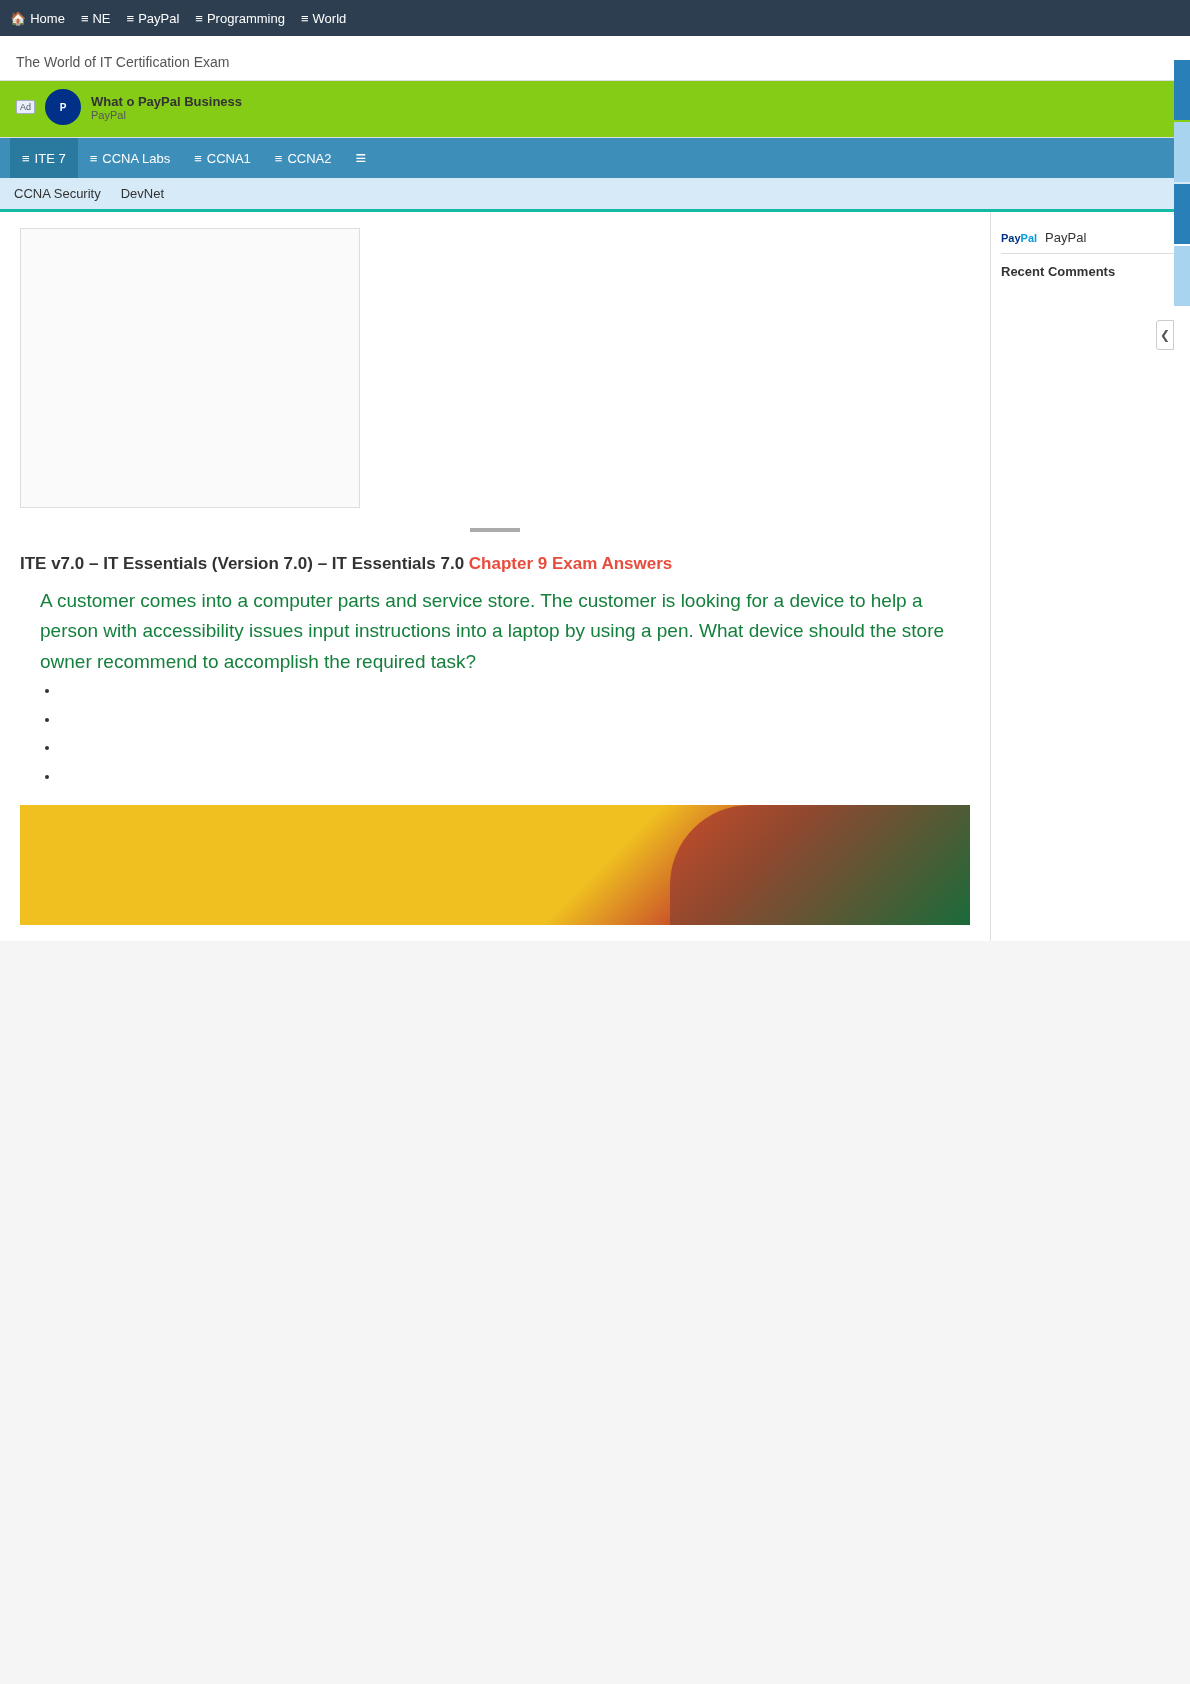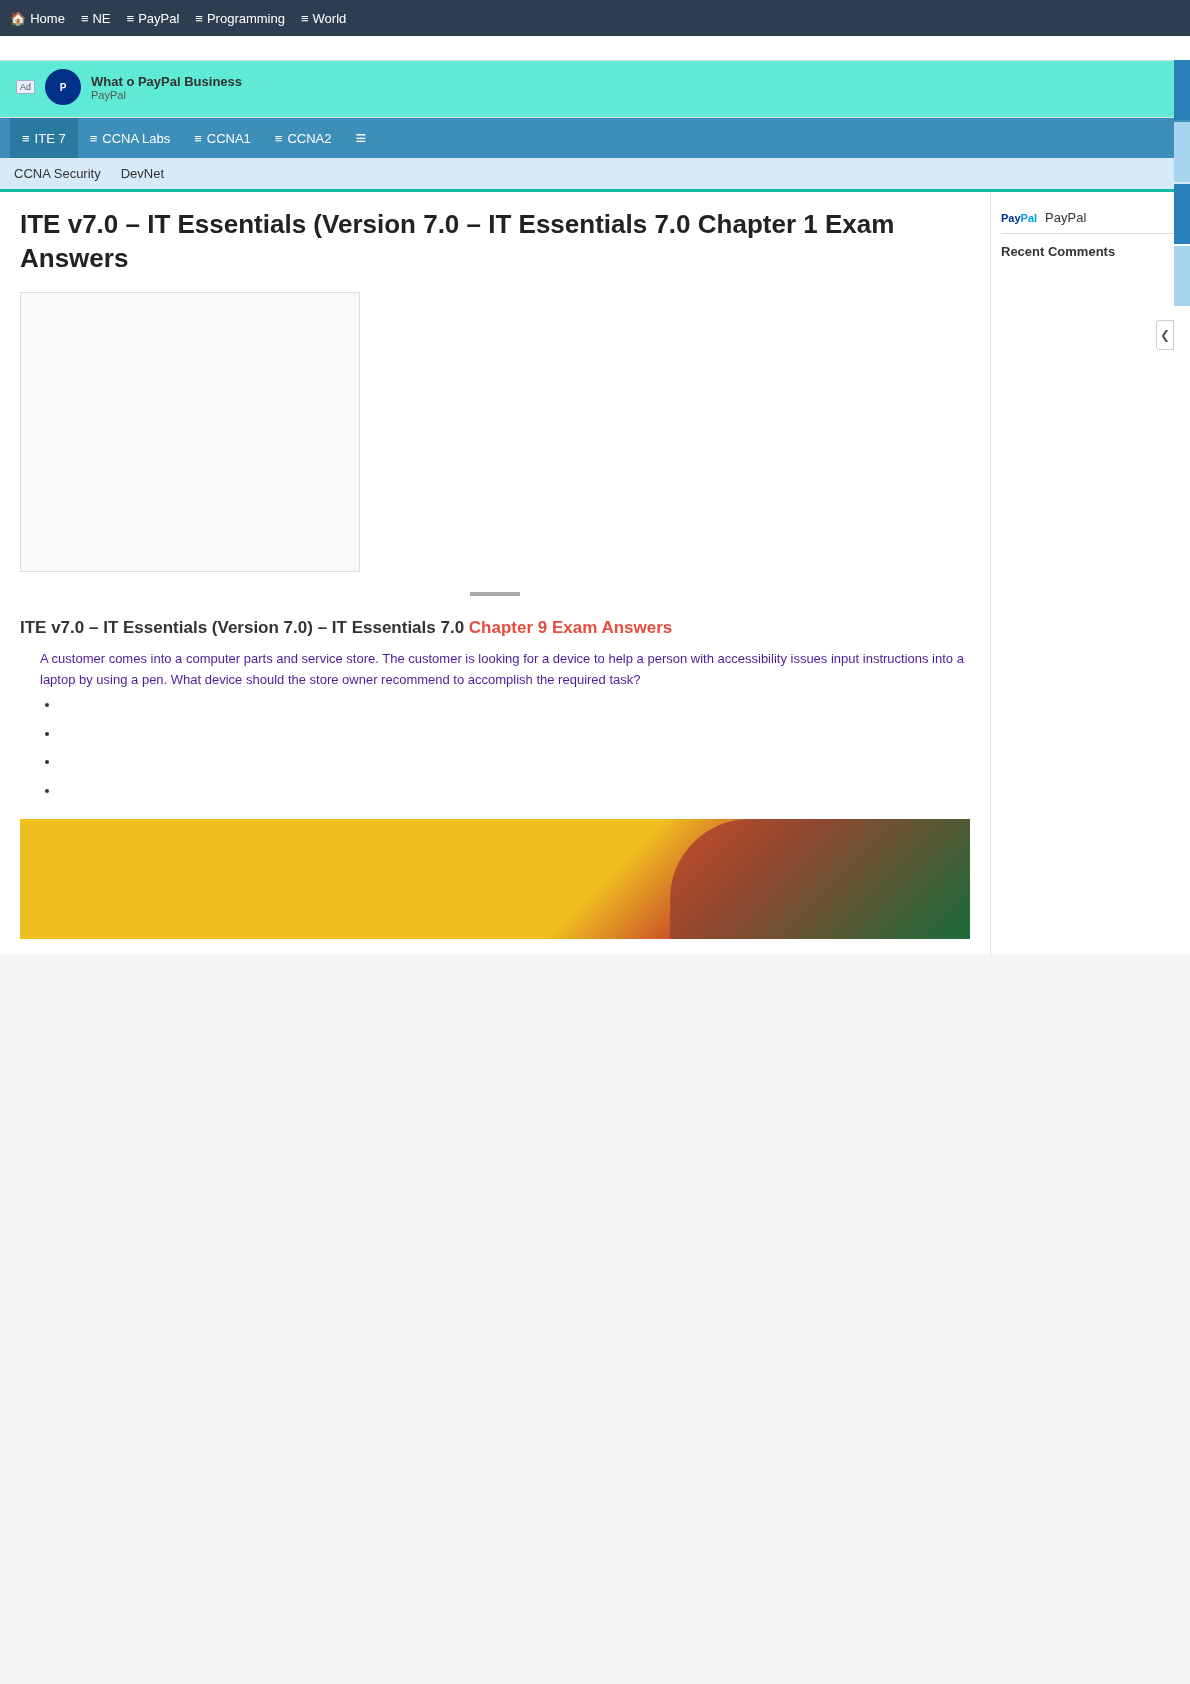--- a/index.html
+++ b/index.html
@@ -41,21 +41,21 @@
       line-height: 1.1;
     }
     .header-brand p {
       font-size: 14px;
       color: #555;
       margin-top: 4px;
     }
 
     
     .ad-strip {
-      background: #5eead4;
+      background: #84cc16;
       padding: 8px 8px 12px 16px;
       display: flex;
       align-items: center;
       gap: 10px;
       border-bottom: 1px solid #ddd;
       min-height: 56px;
     }
     .ad-badge {
       background: #e8f0fe;
       border: 1px solid #aac;
@@ -186,22 +186,22 @@
     }
     .article-subtitle .highlight {
       color: #e74c3c;
     }
 
     .question-block {
       margin-left: 20px;
       margin-bottom: 14px;
     }
     .question-text {
-      font-size: 13px;
-      color: #4c1d95;
+      font-size: 19px;
+      color: #15803d;
       line-height: 1.6;
     }
     .answer-list {
       list-style: disc;
       margin-left: 20px;
       line-height: 2.2;
     }
     .answer-list li {
       font-size: 13px;
       color: #333;
@@ -310,20 +310,21 @@
     <span>≡</span>
     <span>Programming</span>
   </a>
   <a href="#">
     <span>≡</span>
     <span>World</span>
   </a>
 </nav>
 
 <div class="header-brand">
+  <p>The World of IT Certification Exam</p>
 </div>
 
 <div class="ad-strip">
   <span class="ad-badge">Ad</span>
   <div class="ad-paypal-icon">
     <span>P</span>
   </div>
   <div>
     <div class="ad-paypal-text">What o PayPal Business</div>
     <div class="ad-paypal-sub">PayPal</div>
@@ -354,21 +355,20 @@
 
 <nav class="third-nav">
   <a href="#">CCNA Security</a>
   <a href="#">DevNet</a>
 </nav>
 
 <div class="main-wrapper">
 
   <div class="content-area">
 
-    <h1 class="page-title">ITE v7.0 – IT Essentials (Version 7.0 – IT Essentials 7.0 Chapter 1 Exam Answers</h1>
 
     <div class="content-columns">
       <div class="content-left-col"></div>
       <div class="content-gap"></div>
       <div class="content-right-col"></div>
     </div>
 
     <div class="divider-bar"></div>
 
     <div>

